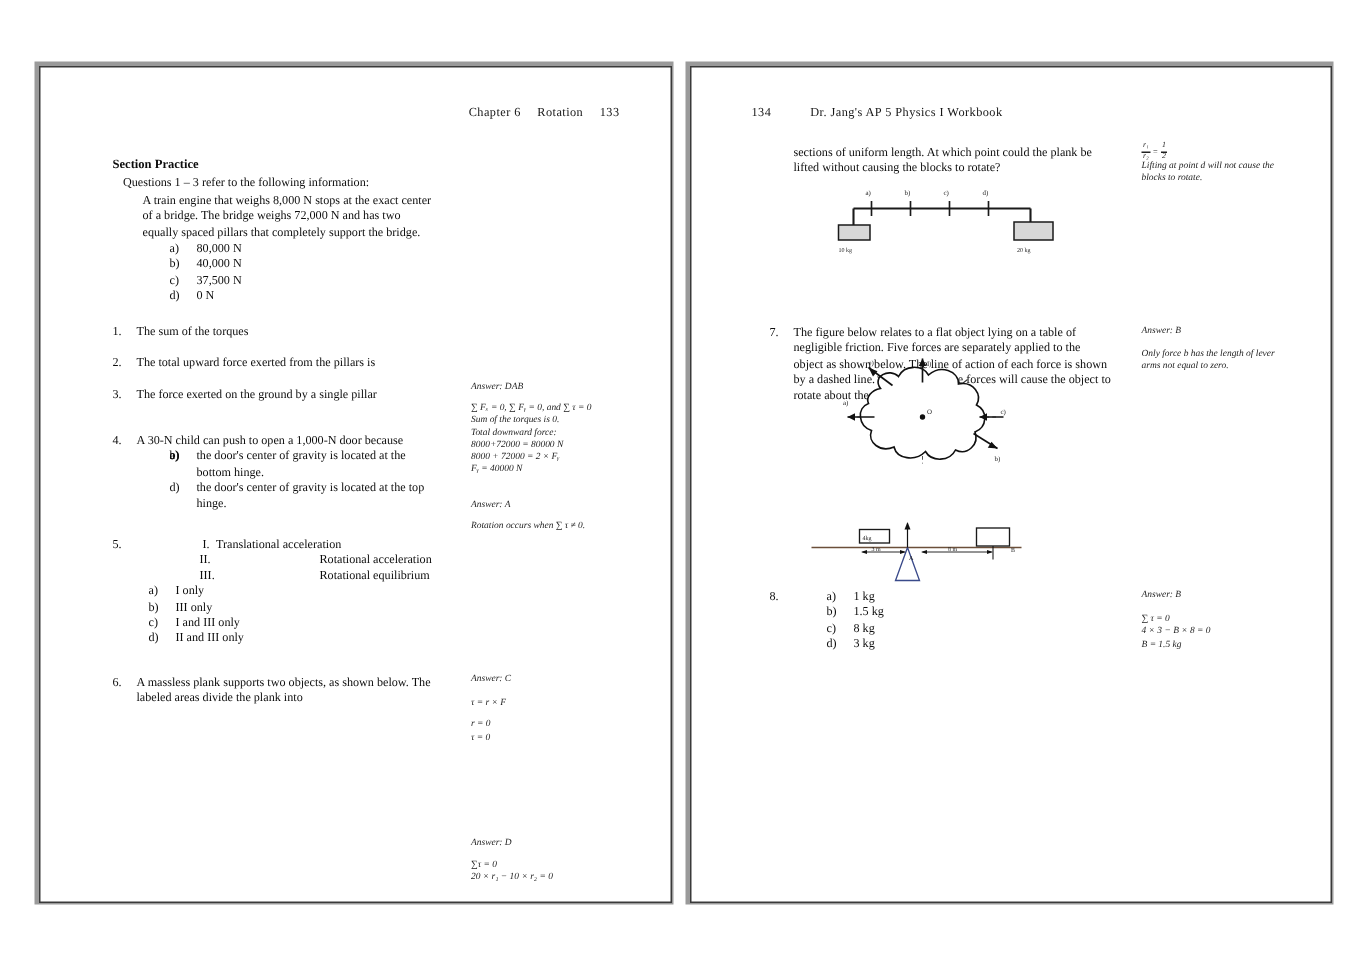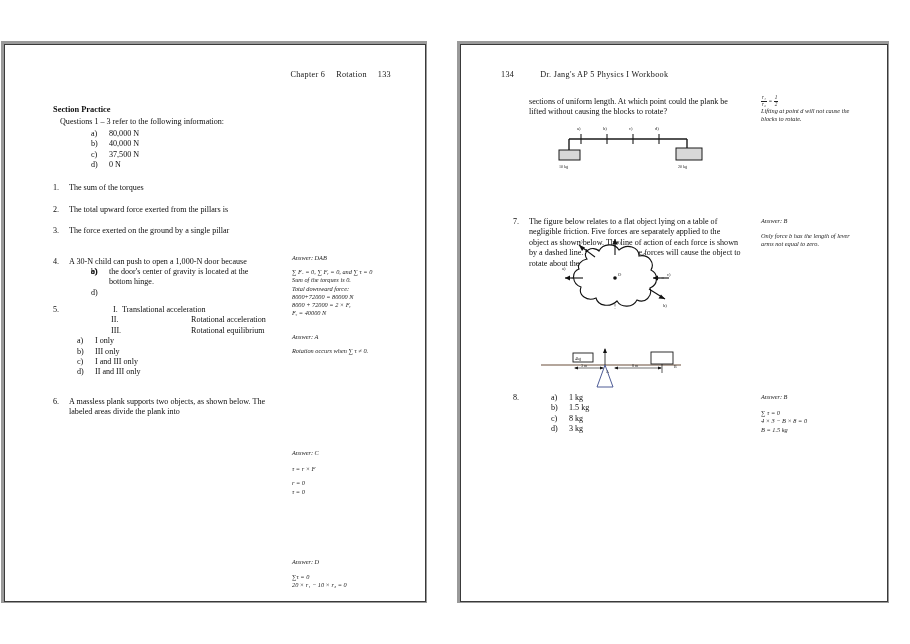--- a/index.html
+++ b/index.html
@@ -18,21 +18,21 @@
     background: #ffffff;
   }
   .page {
     position: absolute;
     top: 44px;
     background: #ffffff;
     border: 1px solid #3a3a3a;
     box-shadow: -1px -1px 0 2px #9a9a9a;
     overflow: hidden;
   }
-  #page-left  { left: 4px;  width: 420px; height: 556px; }
+  #page-left  { left: 26px;  width: 420px; height: 556px; }
   #page-right { left: 460px; width: 426px; height: 556px; }
 
   .page-inner { position: relative; width: 100%; height: 100%; }
 
   
   .runhead {
     position: absolute;
     font-size: 8.2px;
     color: #161616;
     letter-spacing: .3px;
@@ -121,20 +121,21 @@
     <div class="page-inner">
 
       <div class="runhead" id="rh-left">
         <span class="chap">Chapter 6</span><span class="chapname">Rotation</span><span class="pgnum">133</span>
       </div>
 
       <div class="qcol" style="left:48px; top:60px; width:215px;">
 
         <div class="sec-title">Section Practice</div>
         <div class="lead">Questions 1 – 3 refer to the following information:</div>
+        <div class="info" style="margin-top:1px;">A train engine that weighs 8,000 N stops at the exact center of a bridge. The bridge weighs 72,000 N and has two equally spaced pillars that completely support the bridge.</div>
 
         <ul class="choices" style="margin-left:38px; margin-top:1px;">
           <li class="choice">
             <span class="ltr">a)</span>
             <span class="txt">80,000 N</span>
           </li>
           <li class="choice">
             <span class="ltr">b)</span>
             <span class="txt">40,000 N</span>
           </li>
@@ -173,20 +174,21 @@
               </li>
               <li class="choice">
                 <span class="ltr">b)</span>
               </li>
               <li class="choice">
                 <span class="ltr">c)</span>
                 <span class="txt">the door's center of gravity is located at the bottom hinge.</span>
               </li>
               <li class="choice">
                 <span class="ltr">d)</span>
+                <span class="txt">the door's center of gravity is located at the top hinge.</span>
               </li>
             </ul>
           </div>
         </div>
 
         <div class="qitem" style="margin-top:17px;">
           <span class="qnum">5.</span>
           <div class="qbody">
             <div style="margin-left:30px;">
               <div class="roman">

